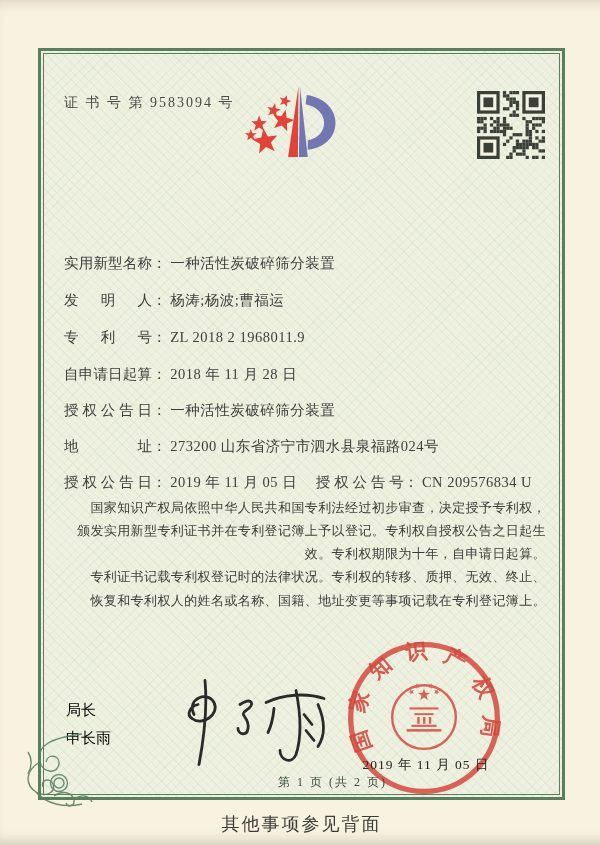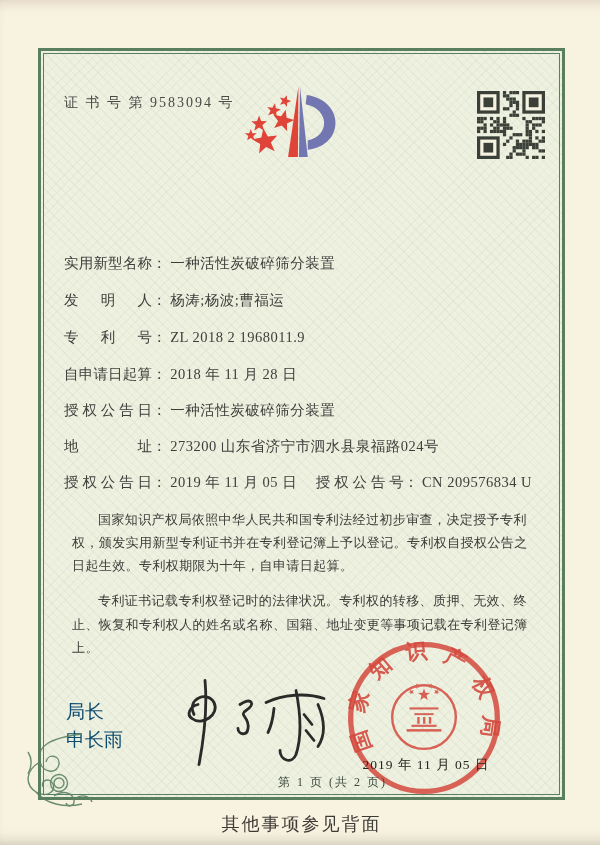--- a/index.html
+++ b/index.html
@@ -30,22 +30,22 @@
   }
   .row{position:absolute;left:64px;width:480px;height:22px;font-size:14.5px;color:#3e3e3a;white-space:nowrap;}
   .f-label{display:inline-block;width:88px;text-align:justify;text-align-last:justify;-moz-text-align-last:justify;color:#3e3e3a;vertical-align:bottom;}
   .colon{display:inline-block;}
   .f-value{letter-spacing:.5px;}
   .row.r0{top:254px}.row.r1{top:291px}.row.r2{top:328px}.row.r3{top:365px}
   .row.r4{top:401px}.row.r5{top:437px}.row.r6{top:473px}
   .grant-no-label{display:inline-block;width:88px;margin-left:22px;text-align:justify;text-align-last:justify;}
   .grant-date{display:inline-block;width:120px;}
   .body-text{position:absolute;left:60px;top:496px;width:486px;font-size:13px;line-height:1.78;color:#3d3c38;}
-  .body-text p{margin:12px;text-indent:2em;letter-spacing:.4px;}
-  .signer{position:absolute;left:66px;top:698px;font-size:19px;line-height:28px;color:#0c4a6e;font-family:Liberation Serif, serif;}
+  .body-text p{margin:0;text-indent:2em;letter-spacing:.4px;text-align:right;}
+  .signer{position:absolute;left:66px;top:698px;font-size:15px;line-height:28px;color:#000000;font-family:Liberation Mono, monospace;}
   .signature{position:absolute;left:168px;top:672px;width:180px;height:100px;}
   .seal{position:absolute;left:342px;top:636px;width:164px;height:164px;opacity:.92;}
   .seal-date{position:absolute;left:346px;top:756px;width:160px;font-size:13.5px;letter-spacing:1px;color:#26251f;text-align:center;}
   .page-indicator{position:absolute;left:38px;top:774px;width:589px;text-align:center;font-size:12px;letter-spacing:2px;color:#3c4a3c;}
   .back-note{position:absolute;left:38px;top:812px;width:527px;text-align:center;font-size:18px;letter-spacing:2px;color:#3c3b35;}
   .corner-ornament{position:absolute;left:16px;top:728px;width:86px;height:88px;}
 </style>
 </head>
 <body>
 

